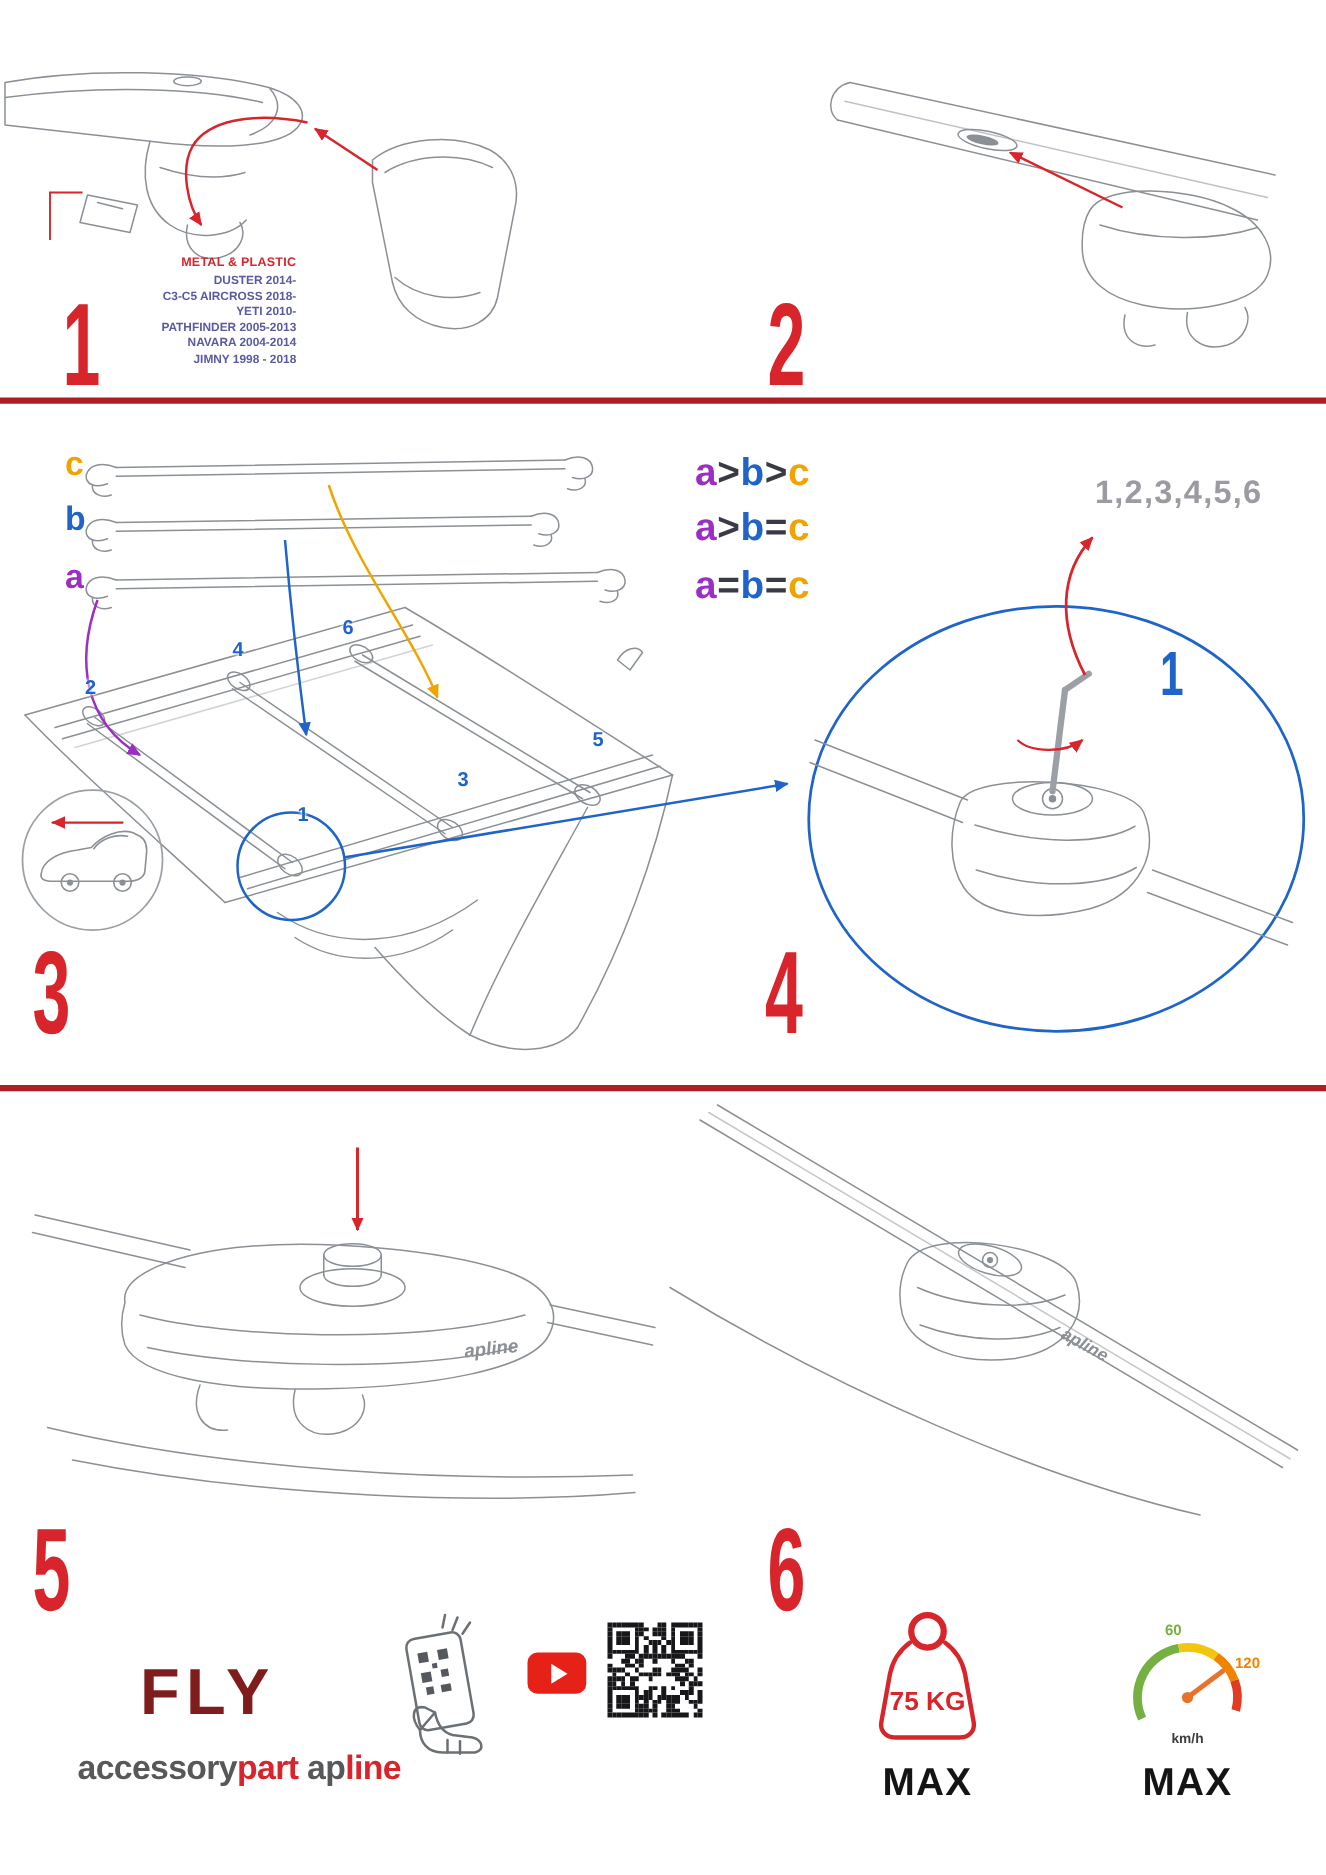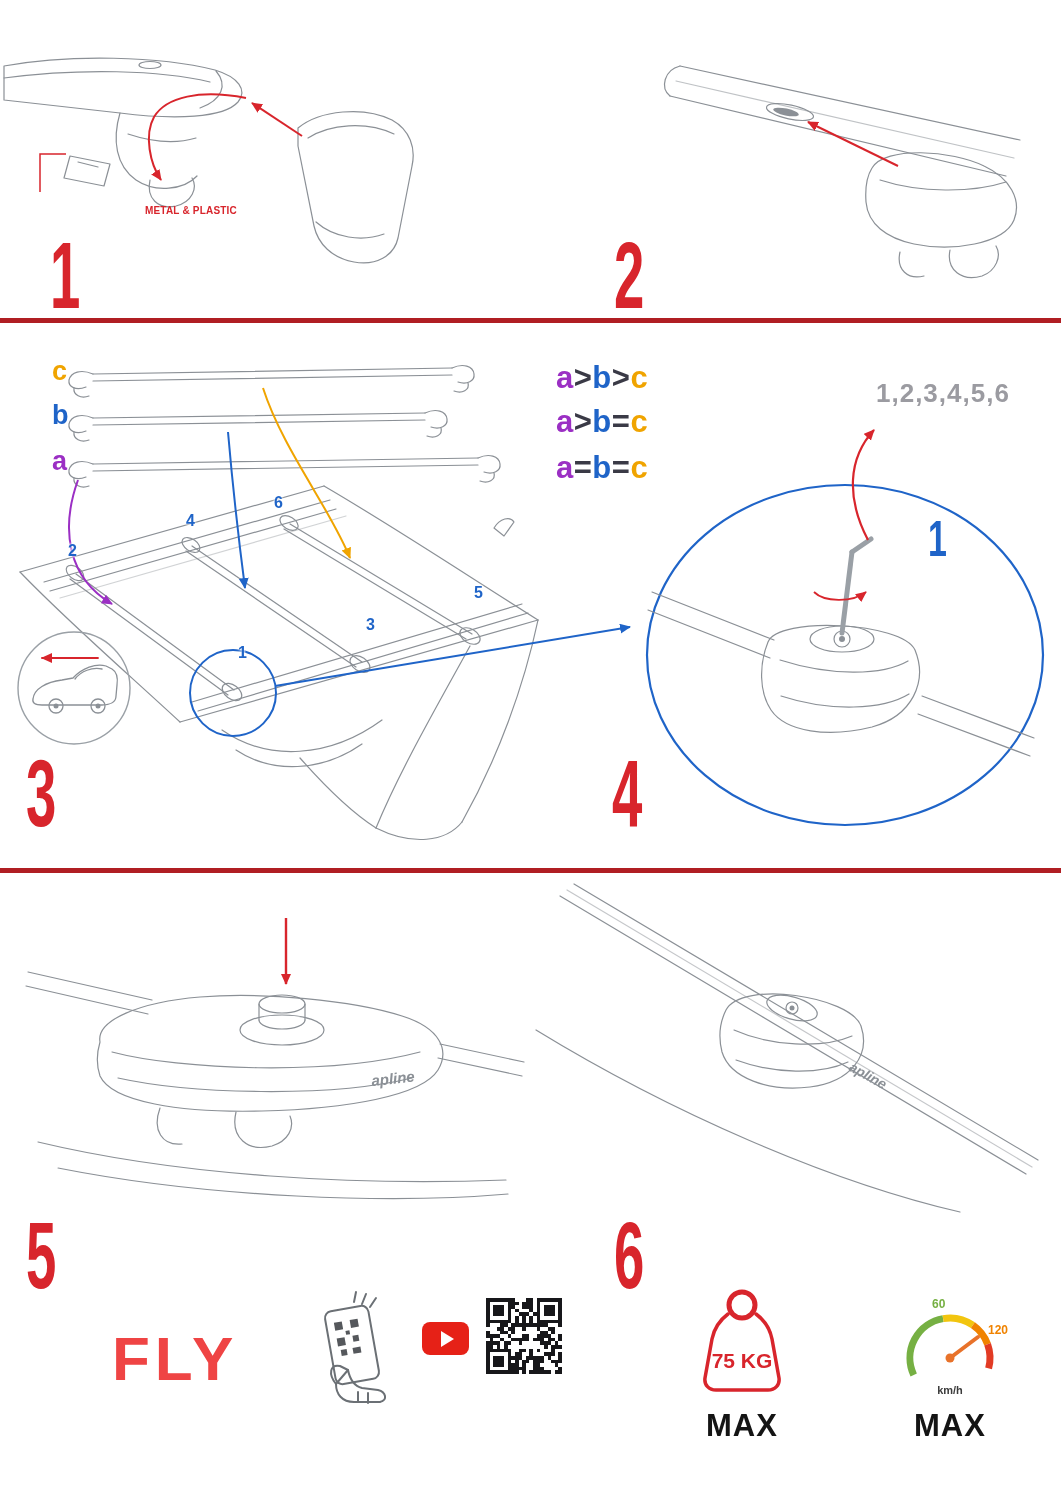--- a/index.html
+++ b/index.html
@@ -25,21 +25,21 @@
   .formula{position:absolute;left:556px;font-size:31px;font-weight:700;letter-spacing:.5px}
   .formula .op{color:#3a3a46}
 
   .roofnum{position:absolute;font-size:16px;font-weight:700;color:#1f64c8;line-height:1;
            text-shadow:0 0 3px #fff,0 0 3px #fff}
 
   .seq{position:absolute;left:876px;top:378px;font-size:26px;font-weight:600;color:#9b9ba1;letter-spacing:1px}
   .blue-one{position:absolute;left:928px;top:514px;font-size:50px;font-weight:700;color:#1f64c8;
             transform:scaleX(.68);transform-origin:left top;line-height:1}
 
-  .fly{position:absolute;left:112px;top:1328px;font-size:62px;font-weight:700;color:#ef4444;letter-spacing:5px;line-height:1}
+  .fly{position:absolute;left:112px;top:1328px;font-size:52px;font-weight:700;color:#7f1d1d;letter-spacing:5px;line-height:1}
   .brand{position:absolute;left:62px;top:1400px;font-size:27px;font-weight:700;letter-spacing:-.5px;color:#58585a;line-height:1.1}
   .brand .red{color:#d8252c}
 
   .yt{position:absolute;left:422px;top:1322px;width:47px;height:33px;background:#e62117;border-radius:8px;
       display:flex;align-items:center;justify-content:center}
   .yt-tri{width:0;height:0;border-left:13px solid #fff;border-top:8px solid transparent;border-bottom:8px solid transparent;margin-left:3px}
 
   .qr{position:absolute;left:486px;top:1298px;width:76px;height:76px;display:grid;
       grid-template-columns:repeat(21,1fr);grid-template-rows:repeat(21,1fr);background:#fff}
   .qr div{background:#17171a}
@@ -81,20 +81,28 @@
       <path d="M316,182 C334,198 362,202 384,194"></path>
     </g>
     <g stroke="#d8252c" fill="none">
       <path d="M302,96 L252,63" stroke-width="2" marker-end="url(#ra)"></path>
       <path d="M246,58 C200,49 166,57 154,77 C144,95 150,124 161,140" stroke-width="2" marker-end="url(#ra)"></path>
       <polyline points="66,114 40,114 40,152" stroke-width="1.5"></polyline>
     </g>
   </svg>
 
   <div class="material">METAL &amp; PLASTIC</div>
+  <div class="models">
+    <div>DUSTER 2014-</div>
+    <div>C3-C5 AIRCROSS 2018-</div>
+    <div>YETI 2010-</div>
+    <div>PATHFINDER 2005-2013</div>
+    <div>NAVARA 2004-2014</div>
+    <div>JIMNY 1998 - 2018</div>
+  </div>
   <div class="stepnum" style="left:50px;top:238px">1</div>
 
   <svg class="draw" style="left:600px;top:40px" width="461" height="280" viewBox="0 0 461 280">
     <g stroke="#8b9096" stroke-width="1.2" fill="none" stroke-linecap="round" stroke-linejoin="round">
       <path d="M80,26 L420,100"></path>
       <path d="M70,56 L406,136"></path>
       <path d="M80,26 C64,30 60,48 70,56"></path>
       <path d="M76,41 L414,118" opacity=".55"></path>
       <ellipse cx="190" cy="72" rx="24" ry="7" transform="rotate(12 190 72)"></ellipse>
       <ellipse cx="186" cy="72" rx="13" ry="3.5" transform="rotate(12 186 72)" fill="#8b9096" stroke="none"></ellipse>
@@ -276,20 +284,24 @@
       <ellipse cx="262" cy="128" rx="26" ry="11" transform="rotate(16 262 128)"></ellipse>
       <circle cx="262" cy="128" r="6"></circle>
     </g>
     <circle cx="262" cy="128" r="2.5" fill="#8b9096"></circle>
     <text x="318" y="190" transform="rotate(29 318 190)" font-size="14" font-weight="bold" font-style="italic" fill="#8b9096">apline</text>
   </svg>
   <div class="stepnum" style="left:614px;top:1218px">6</div>
 
   <div class="fly">FLY</div>
 
+  <div class="brand">
+    <span>accessory</span><span class="red">part</span>
+    <span>ap</span><span class="red">line</span>
+  </div>
 
   <svg class="draw" style="left:310px;top:1290px" width="100" height="118" viewBox="0 0 100 118">
     <g fill="none" stroke="#6b7075" stroke-width="2" stroke-linecap="round">
       <path d="M56,4 L52,14"></path>
         <path d="M66,8 L60,17"></path>
         <path d="M46,2 L44,12"></path>
       <rect x="20" y="18" width="44" height="74" rx="7" transform="rotate(-10 42 55)"></rect>
     </g>
     <g fill="#55585c" transform="rotate(-10 42 55)">
       <rect x="28" y="30" width="8" height="8"></rect>

